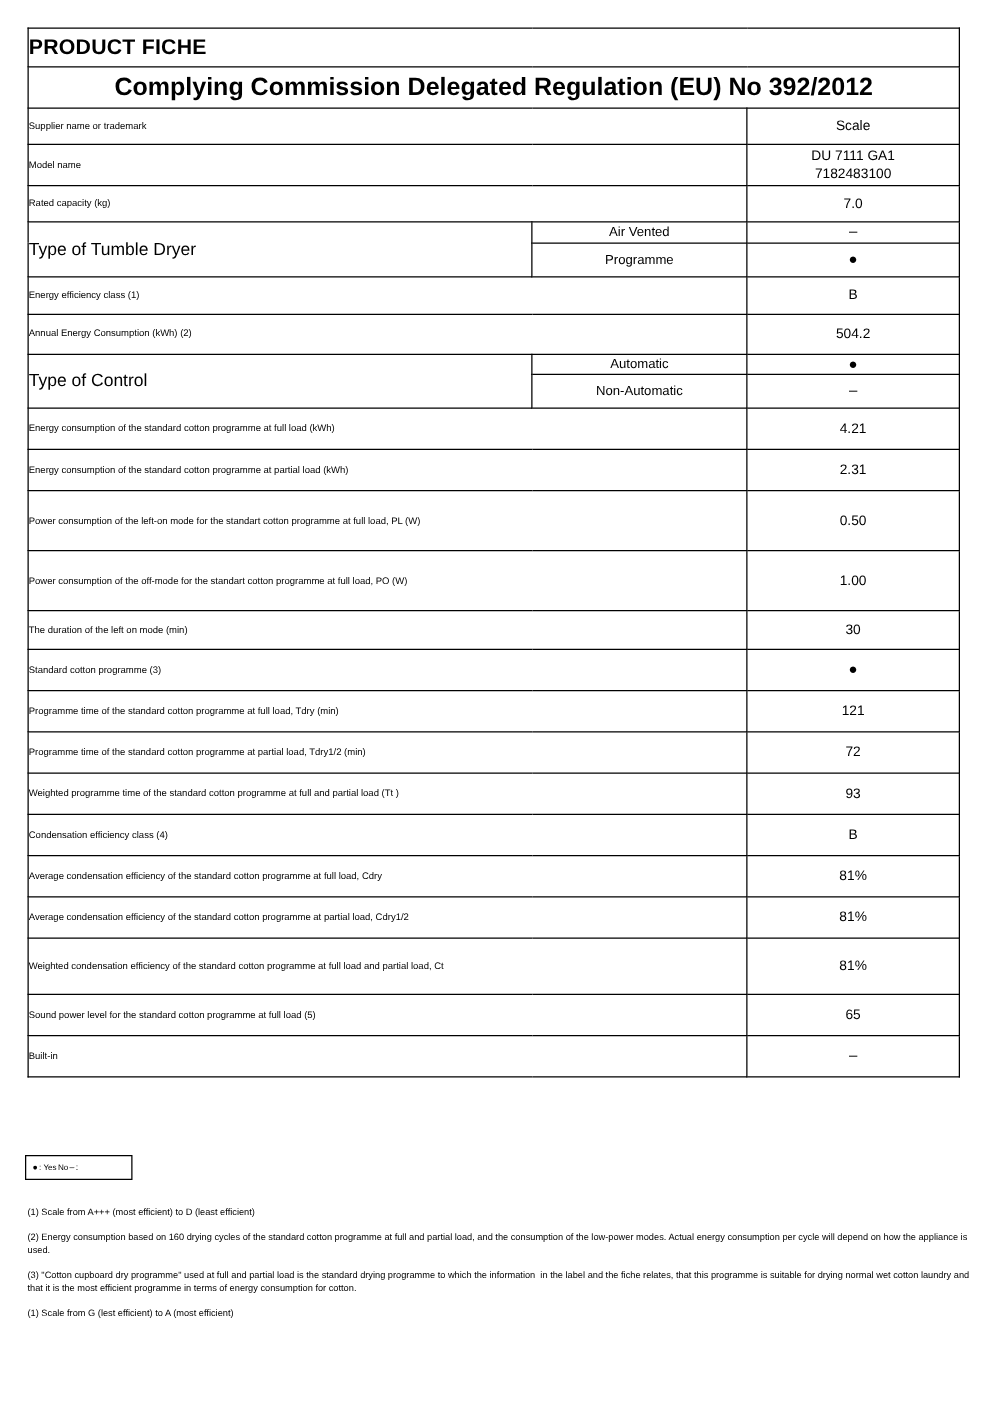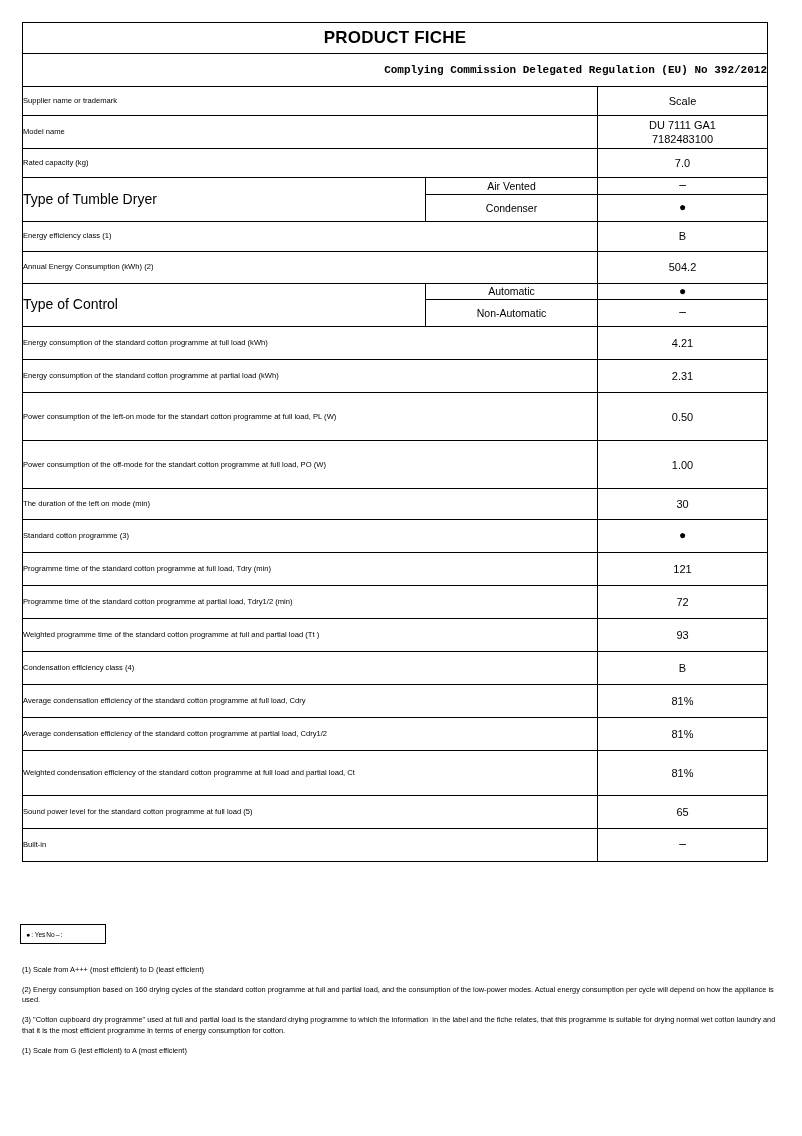--- a/index.html
+++ b/index.html
@@ -33,32 +33,30 @@
     table-layout: fixed;
   }
   .fiche td {
     border: 1.6px solid #000;
     padding: 0;
     vertical-align: middle;
   }
 
   
   .title-cell {
-    text-align: center;
     font-size: 17px;
     font-weight: bold;
     height: 30px;
     letter-spacing: 0.2px;
   }
   .subtitle-cell {
-    text-align: right;
-    font-size: 11px;
+    text-align: center;
+    font-size: 20px;
     font-weight: bold;
     height: 32px;
-    font-family: Liberation Mono, monospace;
   }
 
   
   .label-cell {
     font-size: 7.6px;
     padding-left: 6px;
     padding-right: 4px;
     line-height: 1.25;
   }
   .label-big {
@@ -153,21 +151,21 @@
         <td class="label-cell" colspan="2" style="height:28px">Rated capacity (kg)</td>
         <td class="value-cell">7.0</td>
       </tr>
 
       <tr>
         <td class="label-big" rowspan="2" style="height:26px">Type of Tumble Dryer</td>
         <td class="sub-cell">Air Vented</td>
         <td class="value-cell dash">–</td>
       </tr>
       <tr>
-        <td class="sub-cell" style="height:26px">Condenser</td>
+        <td class="sub-cell" style="height:26px">Programme</td>
         <td class="value-cell dot">●</td>
       </tr>
 
       <tr>
         <td class="label-cell" colspan="2" style="height:29px">Energy efficiency class (1)</td>
         <td class="value-cell">B</td>
       </tr>
 
       <tr>
         <td class="label-cell" colspan="2" style="height:31px">Annual Energy Consumption (kWh) (2)</td>

